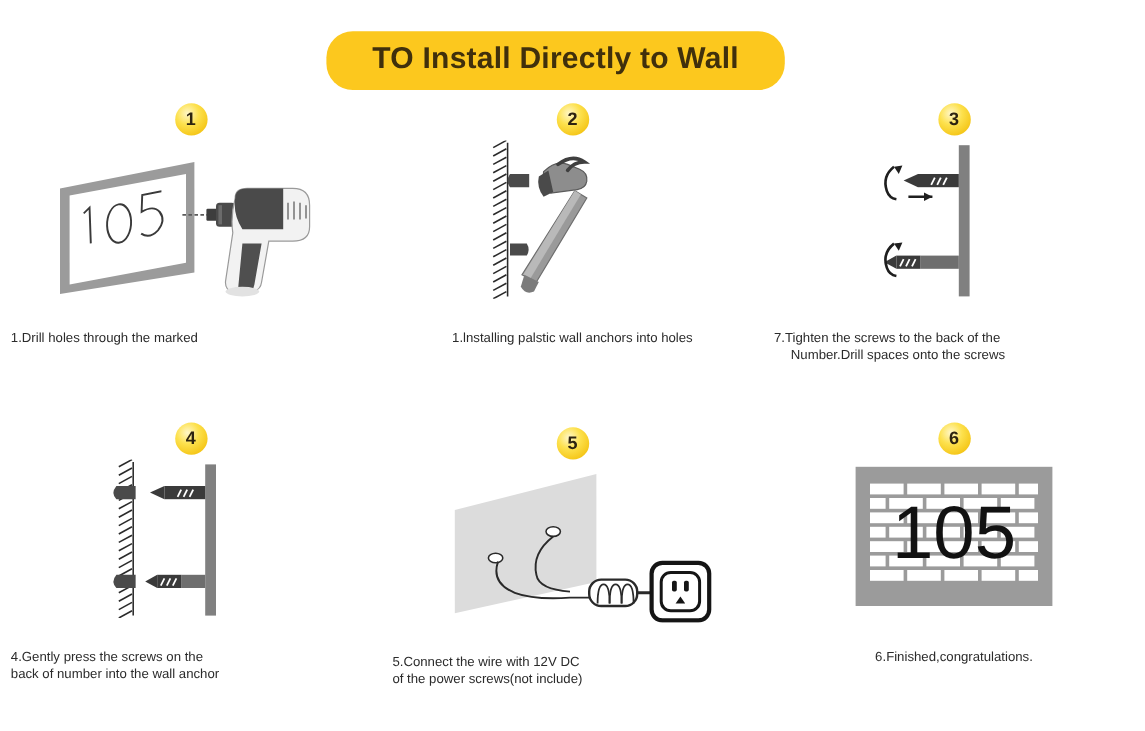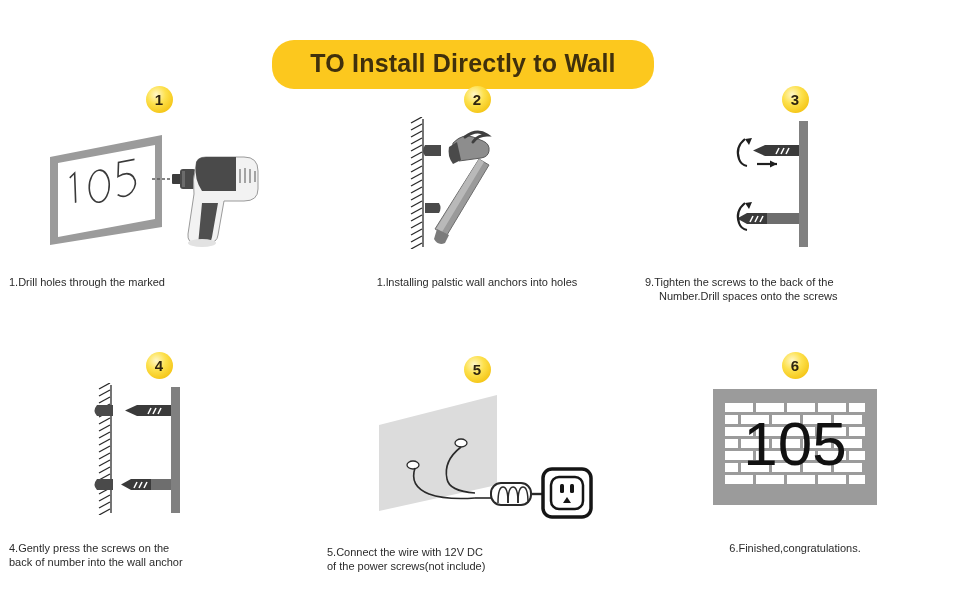--- a/index.html
+++ b/index.html
@@ -4,21 +4,21 @@
 <style>
   html,body{margin:0;padding:0;}
   body{
     width:954px;height:609px;background:#ffffff;
     font-family:"Liberation Sans","DejaVu Sans",sans-serif;
     color:#2b2b2b;overflow:hidden;position:relative;
   }
   .page{position:relative;width:954px;height:609px;}
 
   
-  .banner-wrap{position:absolute;left:0;top:40px;width:926px;display:flex;justify-content:center;}
+  .banner-wrap{position:absolute;left:0;top:26px;width:926px;display:flex;justify-content:center;}
   .banner{
     background:#fcc81e;border-radius:22px;
     padding:9px 38px 11px;
     font-size:25px;font-weight:bold;color:#40300c;
     letter-spacing:.2px;white-space:nowrap;
   }
 
   
   .row{position:absolute;left:0;width:954px;display:flex;}
   .row-1{top:86px;}
@@ -182,21 +182,21 @@
               <line x1="63" y1="99" x2="60" y2="105"></line>
               <line x1="68" y1="99" x2="65" y2="105"></line>
             </g>
           </g>
 
           <path d="M50,86 q-10,8 -6,20 q2,6 8,7" fill="none" stroke="#1f1f1f" stroke-width="2.2"></path>
           <path d="M50,86 l7,-1 l-3,7 z" fill="#1f1f1f"></path>
         </svg>
       </div>
       <div class="caption cap-left">
-        <span class="cap-l2">9.Tighten the screws to the back of the</span>
+        <span class="cap-l2">7.Tighten the screws to the back of the</span>
         <span class="cap-l2 ind">Number.Drill spaces onto the screws</span>
       </div>
     </div>
   </div>
 
   <div class="row row-2">
 
     <div class="cell">
       <div class="badge">4</div>
       <div class="art">

